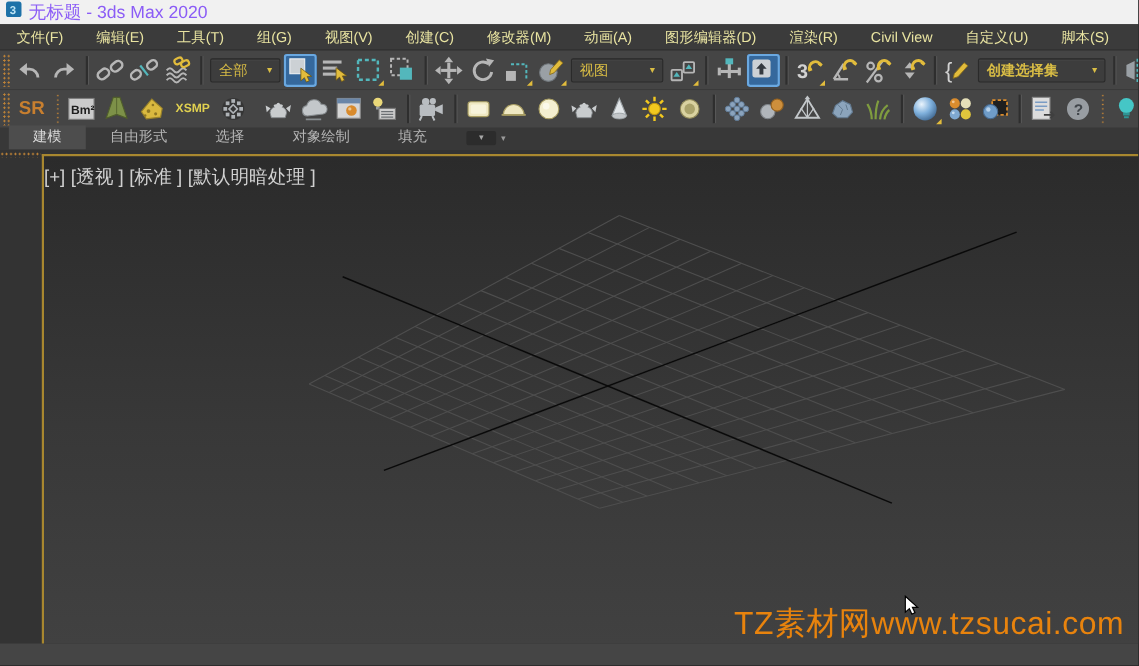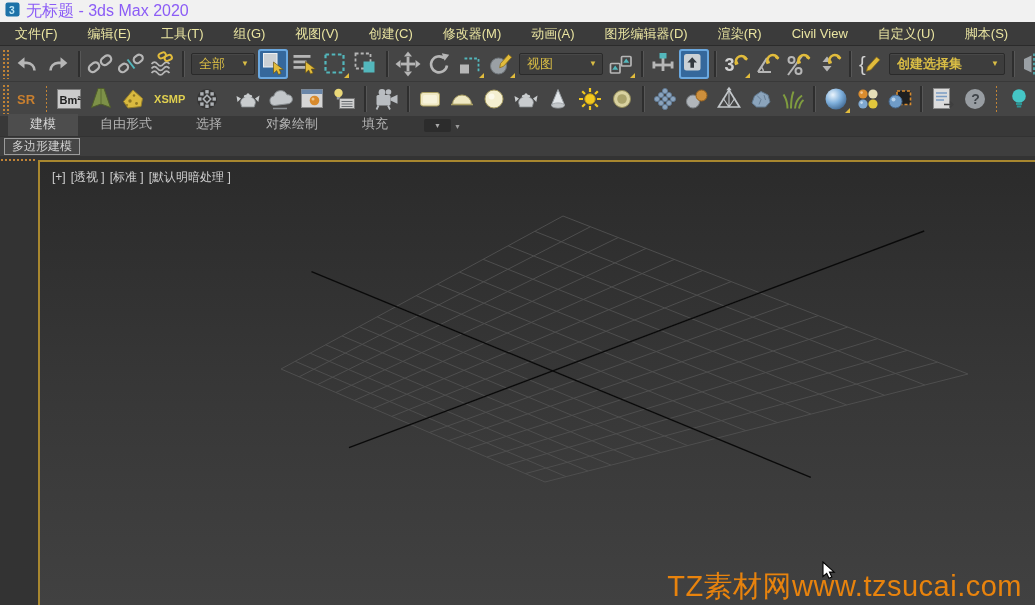--- a/index.html
+++ b/index.html
@@ -54,21 +54,21 @@
   .panel-btn { margin-left:4px; height:17px; padding:0 7px; background:#464646; border:1px solid #9b9b9b;
     color:#cfcfcf; font-size:12px; display:flex; align-items:center; }
   
   .workarea { position:relative; height:449px; background:#333; }
   .strip-dots { position:absolute; left:0; top:2px; width:37px; height:5px;
     background-image:radial-gradient(var(--drag-orange,#c08336) 1px, transparent 1.1px);
     background-size:4px 4px; }
   .viewport { position:absolute; left:38px; top:4px; right:0; bottom:0;
     border-left:2px solid var(--gold,#a8872f); border-top:2px solid var(--gold,#a8872f);
     background:linear-gradient(180deg,#2b2b2b 0%,#383838 55%,#414141 100%); overflow:hidden; }
-  .vp-label { position:absolute; left:12px; top:7px; color:#d0d0d0; font-size:12px; z-index:3; }
+  .vp-label { position:absolute; left:0; top:7px; color:#d0d0d0; font-size:17px; z-index:3; }
   .vp-label span { margin-right:5px; }
   #grid-svg { position:absolute; left:0; top:0; z-index:1; }
   .watermark { position:absolute; right:13px; bottom:-2px; font-size:29px; letter-spacing:.5px;
     color:var(--orange,#e8830d); z-index:2; white-space:nowrap; }
   .cursor { position:absolute; left:782px; top:399px; z-index:4; }
 </style>
 </head>
 <body>
 
 <div class="app">
@@ -310,21 +310,21 @@
       <div class="tbtn">
         <svg width="26" height="26" viewBox="0 0 26 26">
           <path d="M10.5 4.5v17L3 18V8z" fill="#9aa0a5"></path>
           <path d="M15.5 4.5v17L23 18V8z" fill="#53b7bc"></path>
           <path d="M13 2.5v21" stroke="#53b7bc" stroke-width="1.6" stroke-dasharray="2.6 2"></path>
         </svg>
       </div>
     </div>
   <div class="toolbar toolbar2" id="toolbar-custom">
       <div class="tdrag"></div>
-      <div class="tlabel" style="color: rgb(200, 127, 47); font-size: 13px;">SR</div>
+      <div class="tlabel" style="color: rgb(200, 127, 47); font-size: 17px;">SR</div>
       <div class="dotsep"></div>
       <div class="tbtn">
         <svg width="26" height="26" viewBox="0 0 26 26">
           <rect x="1.5" y="3.5" width="23" height="19" fill="#cbcbcb" stroke="#7e7e7e"></rect>
           <text x="3.5" y="17.5" font-size="11" font-weight="bold" fill="#1e1e1e" font-family="Liberation Sans, sans-serif">Bm²</text>
         </svg>
       </div>
       <div class="tbtn">
         <svg width="26" height="26" viewBox="0 0 26 26">
           <path d="M10 2.5h6l6.5 19-9.5-3.5-9.5 3.5z" fill="#7d9148" stroke="#505e2b"></path>
@@ -554,23 +554,20 @@
   <div class="tabsrow" id="ribbon-tabs">
       <div class="rtab active">建模</div>
       <div class="rtab">自由形式</div>
       <div class="rtab">选择</div>
       <div class="rtab">对象绘制</div>
       <div class="rtab">填充</div>
       <div class="ribbon-dd">▼</div>
       <div class="ribbon-dd-arrow">▼</div>
     </div>
 
-  <div class="panelrow">
-    <div class="panel-btn">多边形建模</div>
-  </div>
 
   <div class="workarea">
     <div class="strip-dots"></div>
     <div class="viewport">
       <svg id="grid-svg" width="995" height="443">
           <line x1="505.0" y1="320.0" x2="241.0" y2="207.0" stroke="#4e4e4e" stroke-width="1"></line>
           <line x1="505.0" y1="320.0" x2="928.0" y2="212.0" stroke="#4e4e4e" stroke-width="1"></line>
           <line x1="526.0" y1="314.6" x2="255.2" y2="199.3" stroke="#4e4e4e" stroke-width="1"></line>
           <line x1="485.5" y1="311.6" x2="897.6" y2="200.1" stroke="#4e4e4e" stroke-width="1"></line>
           <line x1="548.0" y1="309.0" x2="270.1" y2="191.2" stroke="#4e4e4e" stroke-width="1"></line>

